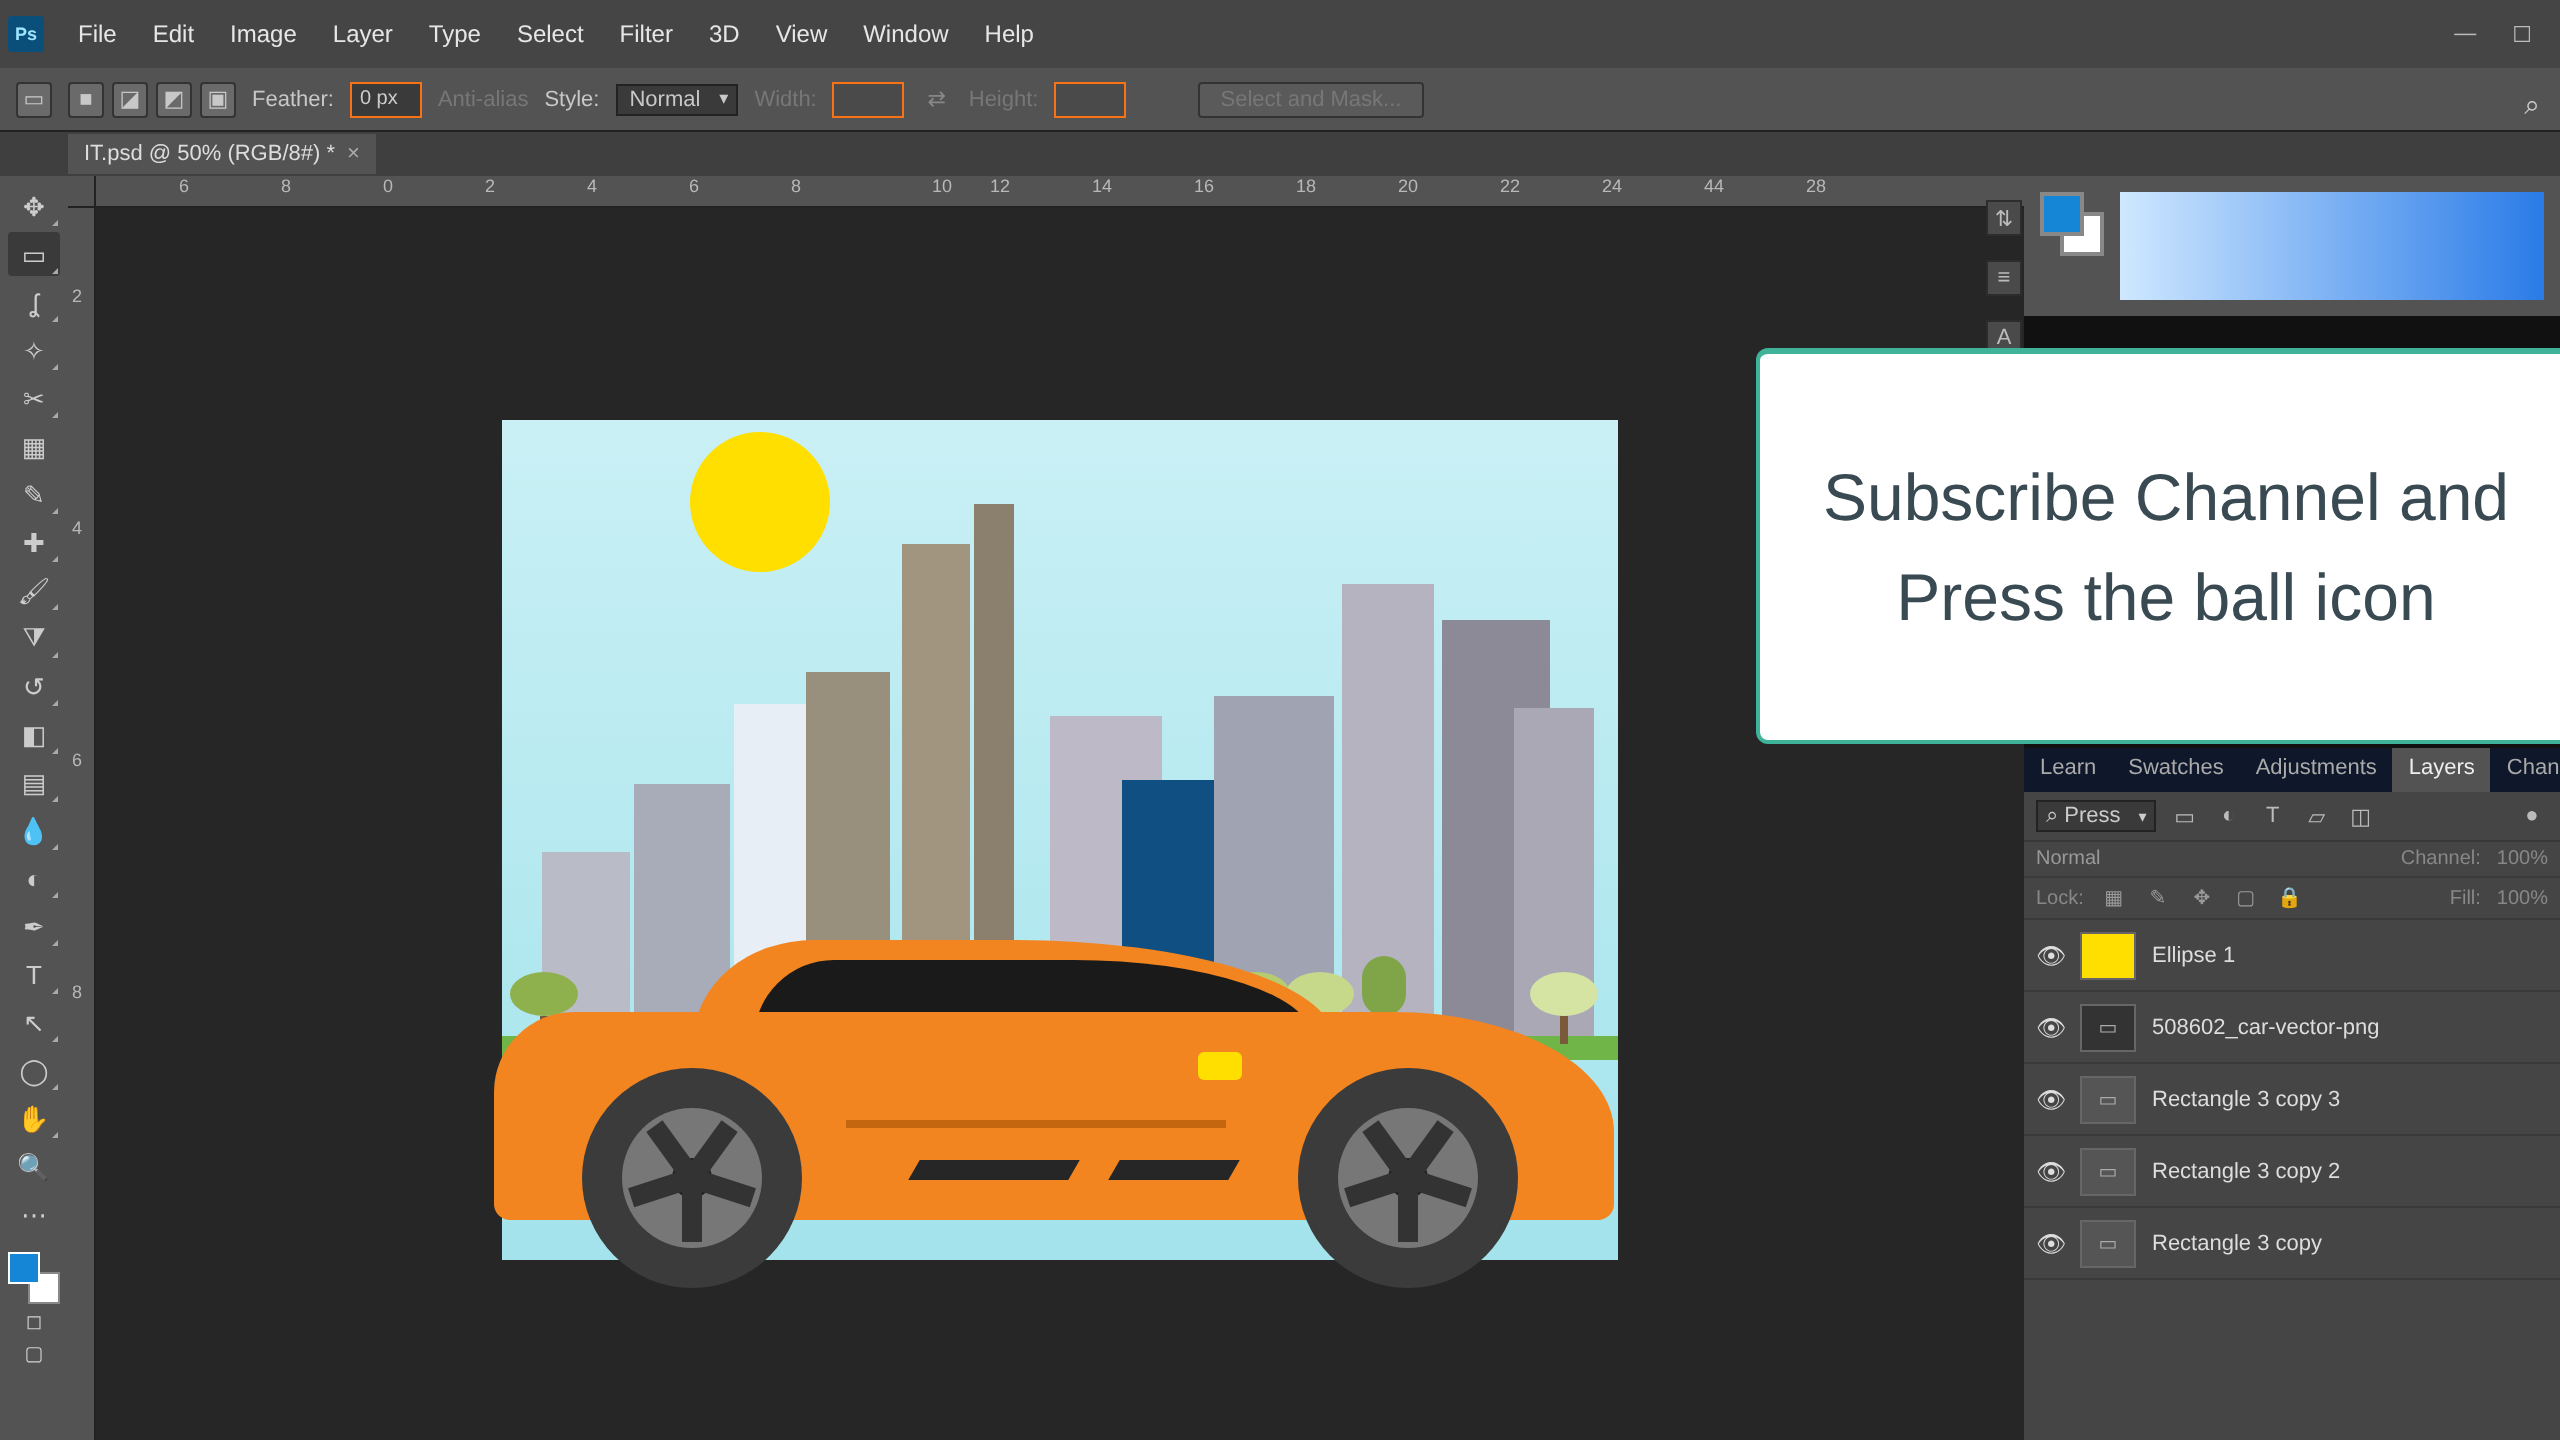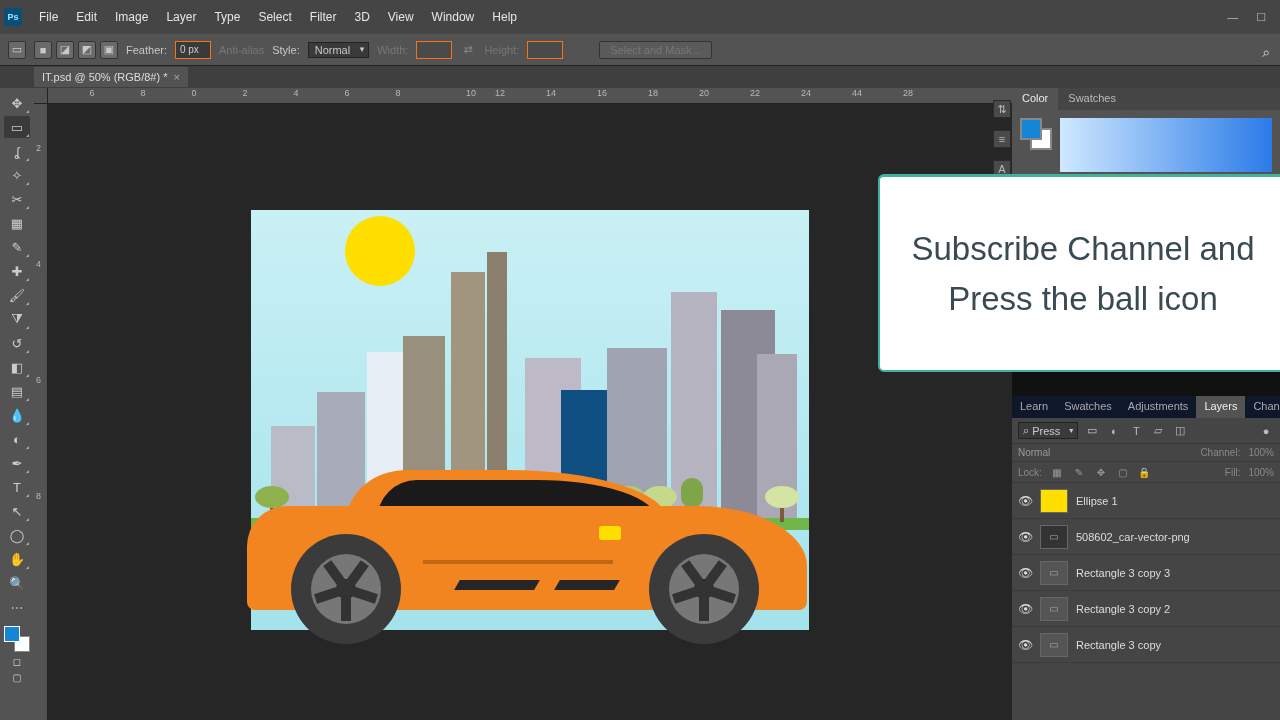--- a/index.html
+++ b/index.html
@@ -284,24 +284,20 @@
       </div>
     </div>
   </div>
 
   <div class="dock">
     <div class="dock-strip">
       <div class="ds">⇅</div>
       <div class="ds">≡</div>
       <div class="ds">A</div>
     </div>
-    <div class="panel-tabs">
-      <div class="pt active">Color</div>
-      <div class="pt">Swatches</div>
-    </div>
     <div class="color-panel">
       <div class="fgbg">
           <div class="b"></div>
           <div class="f"></div>
         </div>
       <div class="gradient-pick"></div>
     </div>
     <div class="preview-panel"></div>
     <div class="bottom-panel">
       <div class="bt-tabs">

